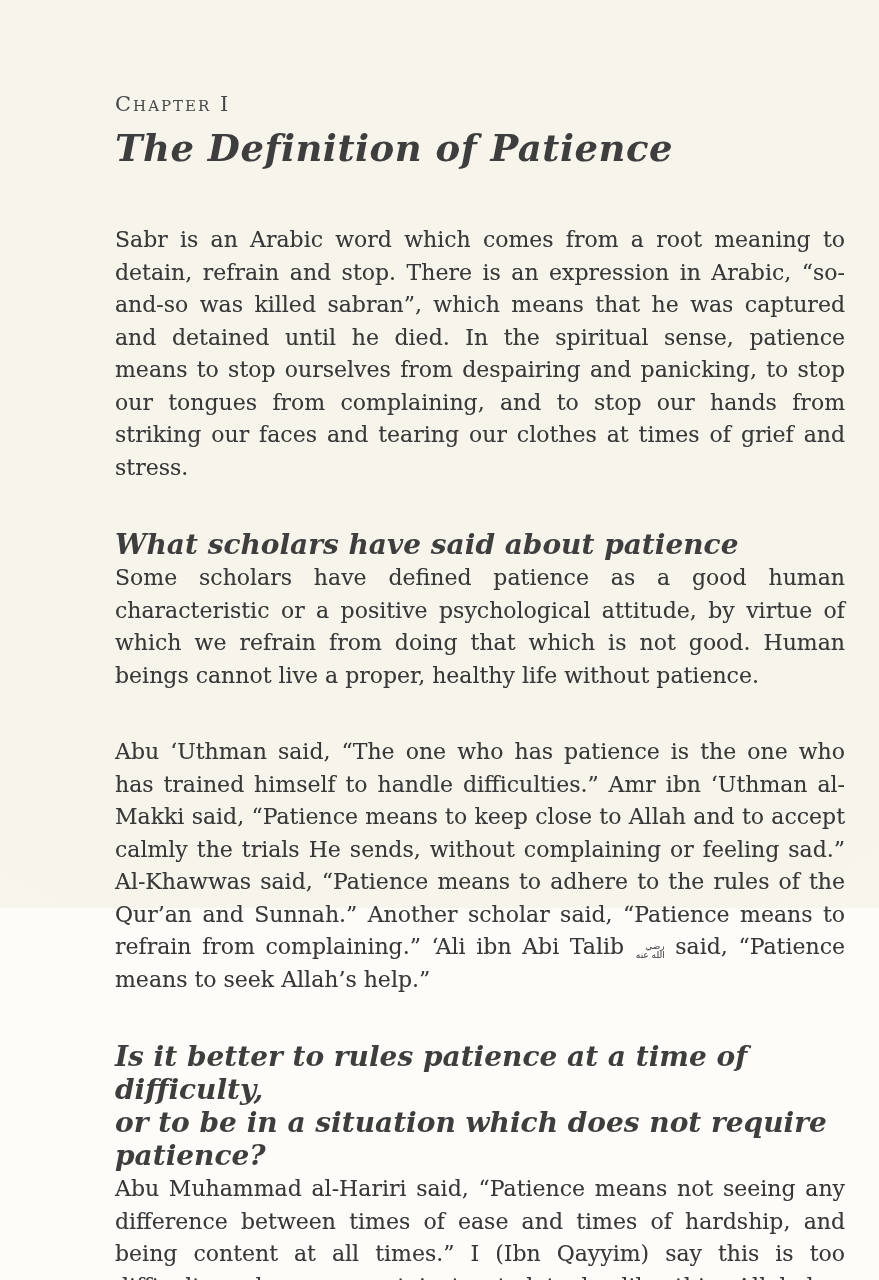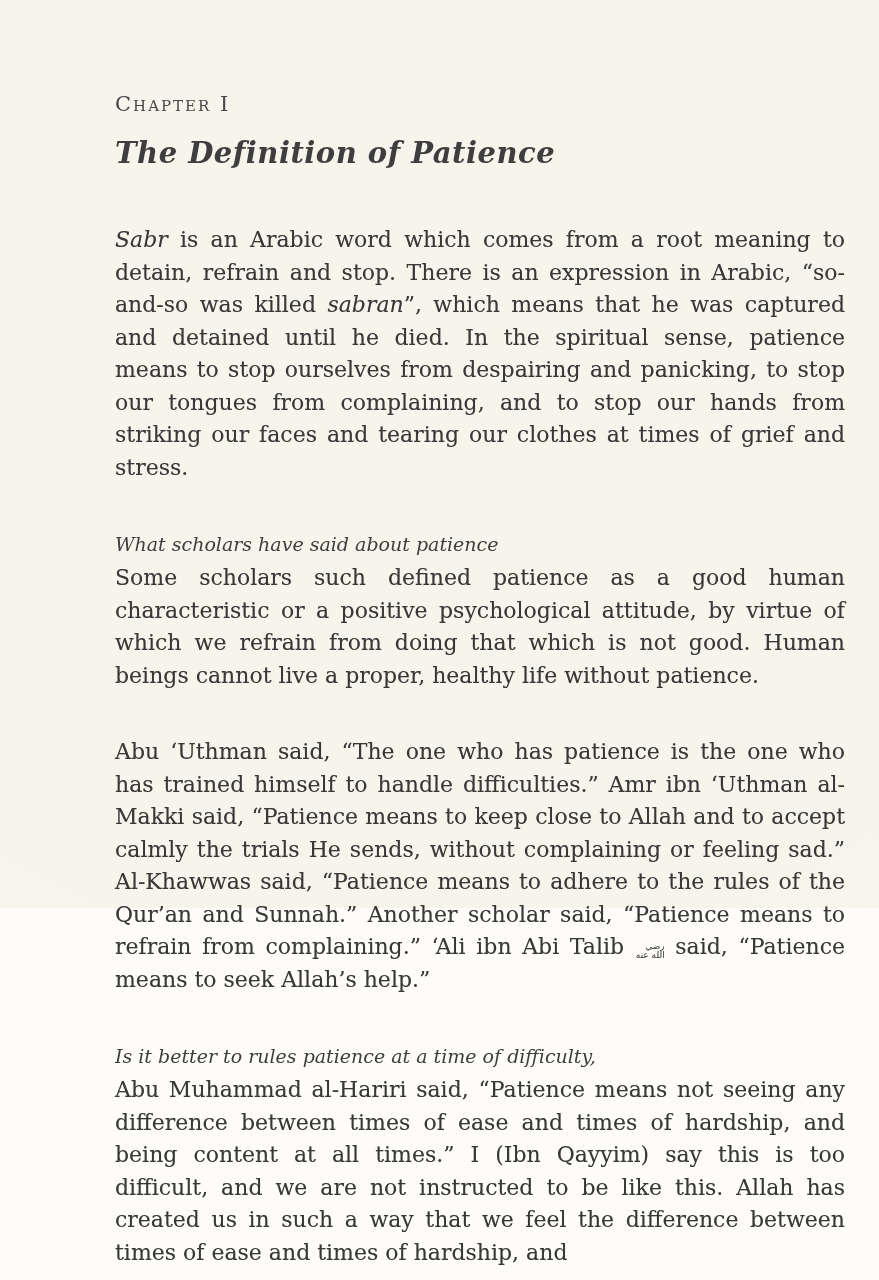--- a/index.html
+++ b/index.html
@@ -26,51 +26,50 @@
   .content {
     width: 730px;
   }
   .chapter-label {
     font-variant: small-caps;
     font-size: 21px;
     letter-spacing: 2px;
     color: #474747;
   }
   .chapter-title {
-    font-size: 29px;
+    font-size: 37px;
     font-style: italic;
     font-weight: bold;
-    margin: 20px 0 0 0;
+    margin: 10px 0 0 0;
     color: #3e3e3e;
     letter-spacing: 0.5px;
   }
   .title-block {
     margin-bottom: 54px;
   }
   .body-para {
     font-size: 22px;
     line-height: 32.5px;
     text-align: justify;
     margin: 0 0 44px 0;
     color: #383838;
     text-shadow: 0 0 0.5px rgba(70,70,70,0.35);
   }
   .body-para:last-child {
     margin-bottom: 0;
   }
   .section-heading {
-    font-size: 19px;
+    font-size: 28px;
     font-style: italic;
-    font-weight: normal;
+    font-weight: bold;
     line-height: 33px;
     margin: 0 0 1px 0;
     color: #3e3e3e;
   }
   .it {
-    font-style: italic;
   }
   .honorific {
     display: inline-block;
     width: 30px;
     font-family: "DejaVu Sans", sans-serif;
     font-size: 9px;
     line-height: 9px;
     direction: rtl;
     text-align: right;
     vertical-align: -4px;
@@ -86,22 +85,22 @@
 
     <div class="title-block">
       <div class="chapter-label">Chapter I</div>
       <h1 class="chapter-title">The Definition of Patience</h1>
     </div>
 
     <p class="body-para"><span class="it">Sabr</span><span> is an Arabic word which comes from a root meaning to detain, refrain and stop. There is an expression in Arabic, “so-and-so was killed </span><span class="it">sabran</span><span>”, which means that he was captured and detained until he died. In the spiritual sense, patience means to stop ourselves from despairing and panicking, to stop our tongues from complaining, and to stop our hands from striking our faces and tearing our clothes at times of grief and stress.</span></p>
 
     <h2 class="section-heading">What scholars have said about patience</h2>
 
-    <p class="body-para"><span>Some scholars such defined patience as a good human characteristic or a positive psychological attitude, by virtue of which we refrain from doing that which is not good. Human beings cannot live a proper, healthy life without patience.</span></p>
+    <p class="body-para"><span>Some scholars have defined patience as a good human characteristic or a positive psychological attitude, by virtue of which we refrain from doing that which is not good. Human beings cannot live a proper, healthy life without patience.</span></p>
 
     <p class="body-para"><span>Abu ‘Uthman said, “The one who has patience is the one who has trained himself to handle difficulties.” Amr ibn ‘Uthman al-Makki said, “Patience means to keep close to Allah and to accept calmly the trials He sends, without complaining or feeling sad.” Al-Khawwas said, “Patience means to adhere to the rules of the Qur’an and Sunnah.” Another scholar said, “Patience means to refrain from complaining.” ‘Ali ibn Abi Talib </span><span class="honorific">رضي الله عنه</span><span> said, “Patience means to seek Allah’s help.”</span></p>
 
-    <h2 class="section-heading"><span>Is it better to rules patience at a time of difficulty,</span><br></h2>
+    <h2 class="section-heading"><span>Is it better to rules patience at a time of difficulty,</span><br><span>or to be in a situation which does not require patience?</span></h2>
 
     <p class="body-para"><span>Abu Muhammad al-Hariri said, “Patience means not seeing any difference between times of ease and times of hardship, and being content at all times.” I (Ibn Qayyim) say this is too difficult, and we are not instructed to be like this. Allah has created us in such a way that we feel the difference between times of ease and times of hardship, and</span></p>
 
   </div>
 </div>
 
 </body></html>

